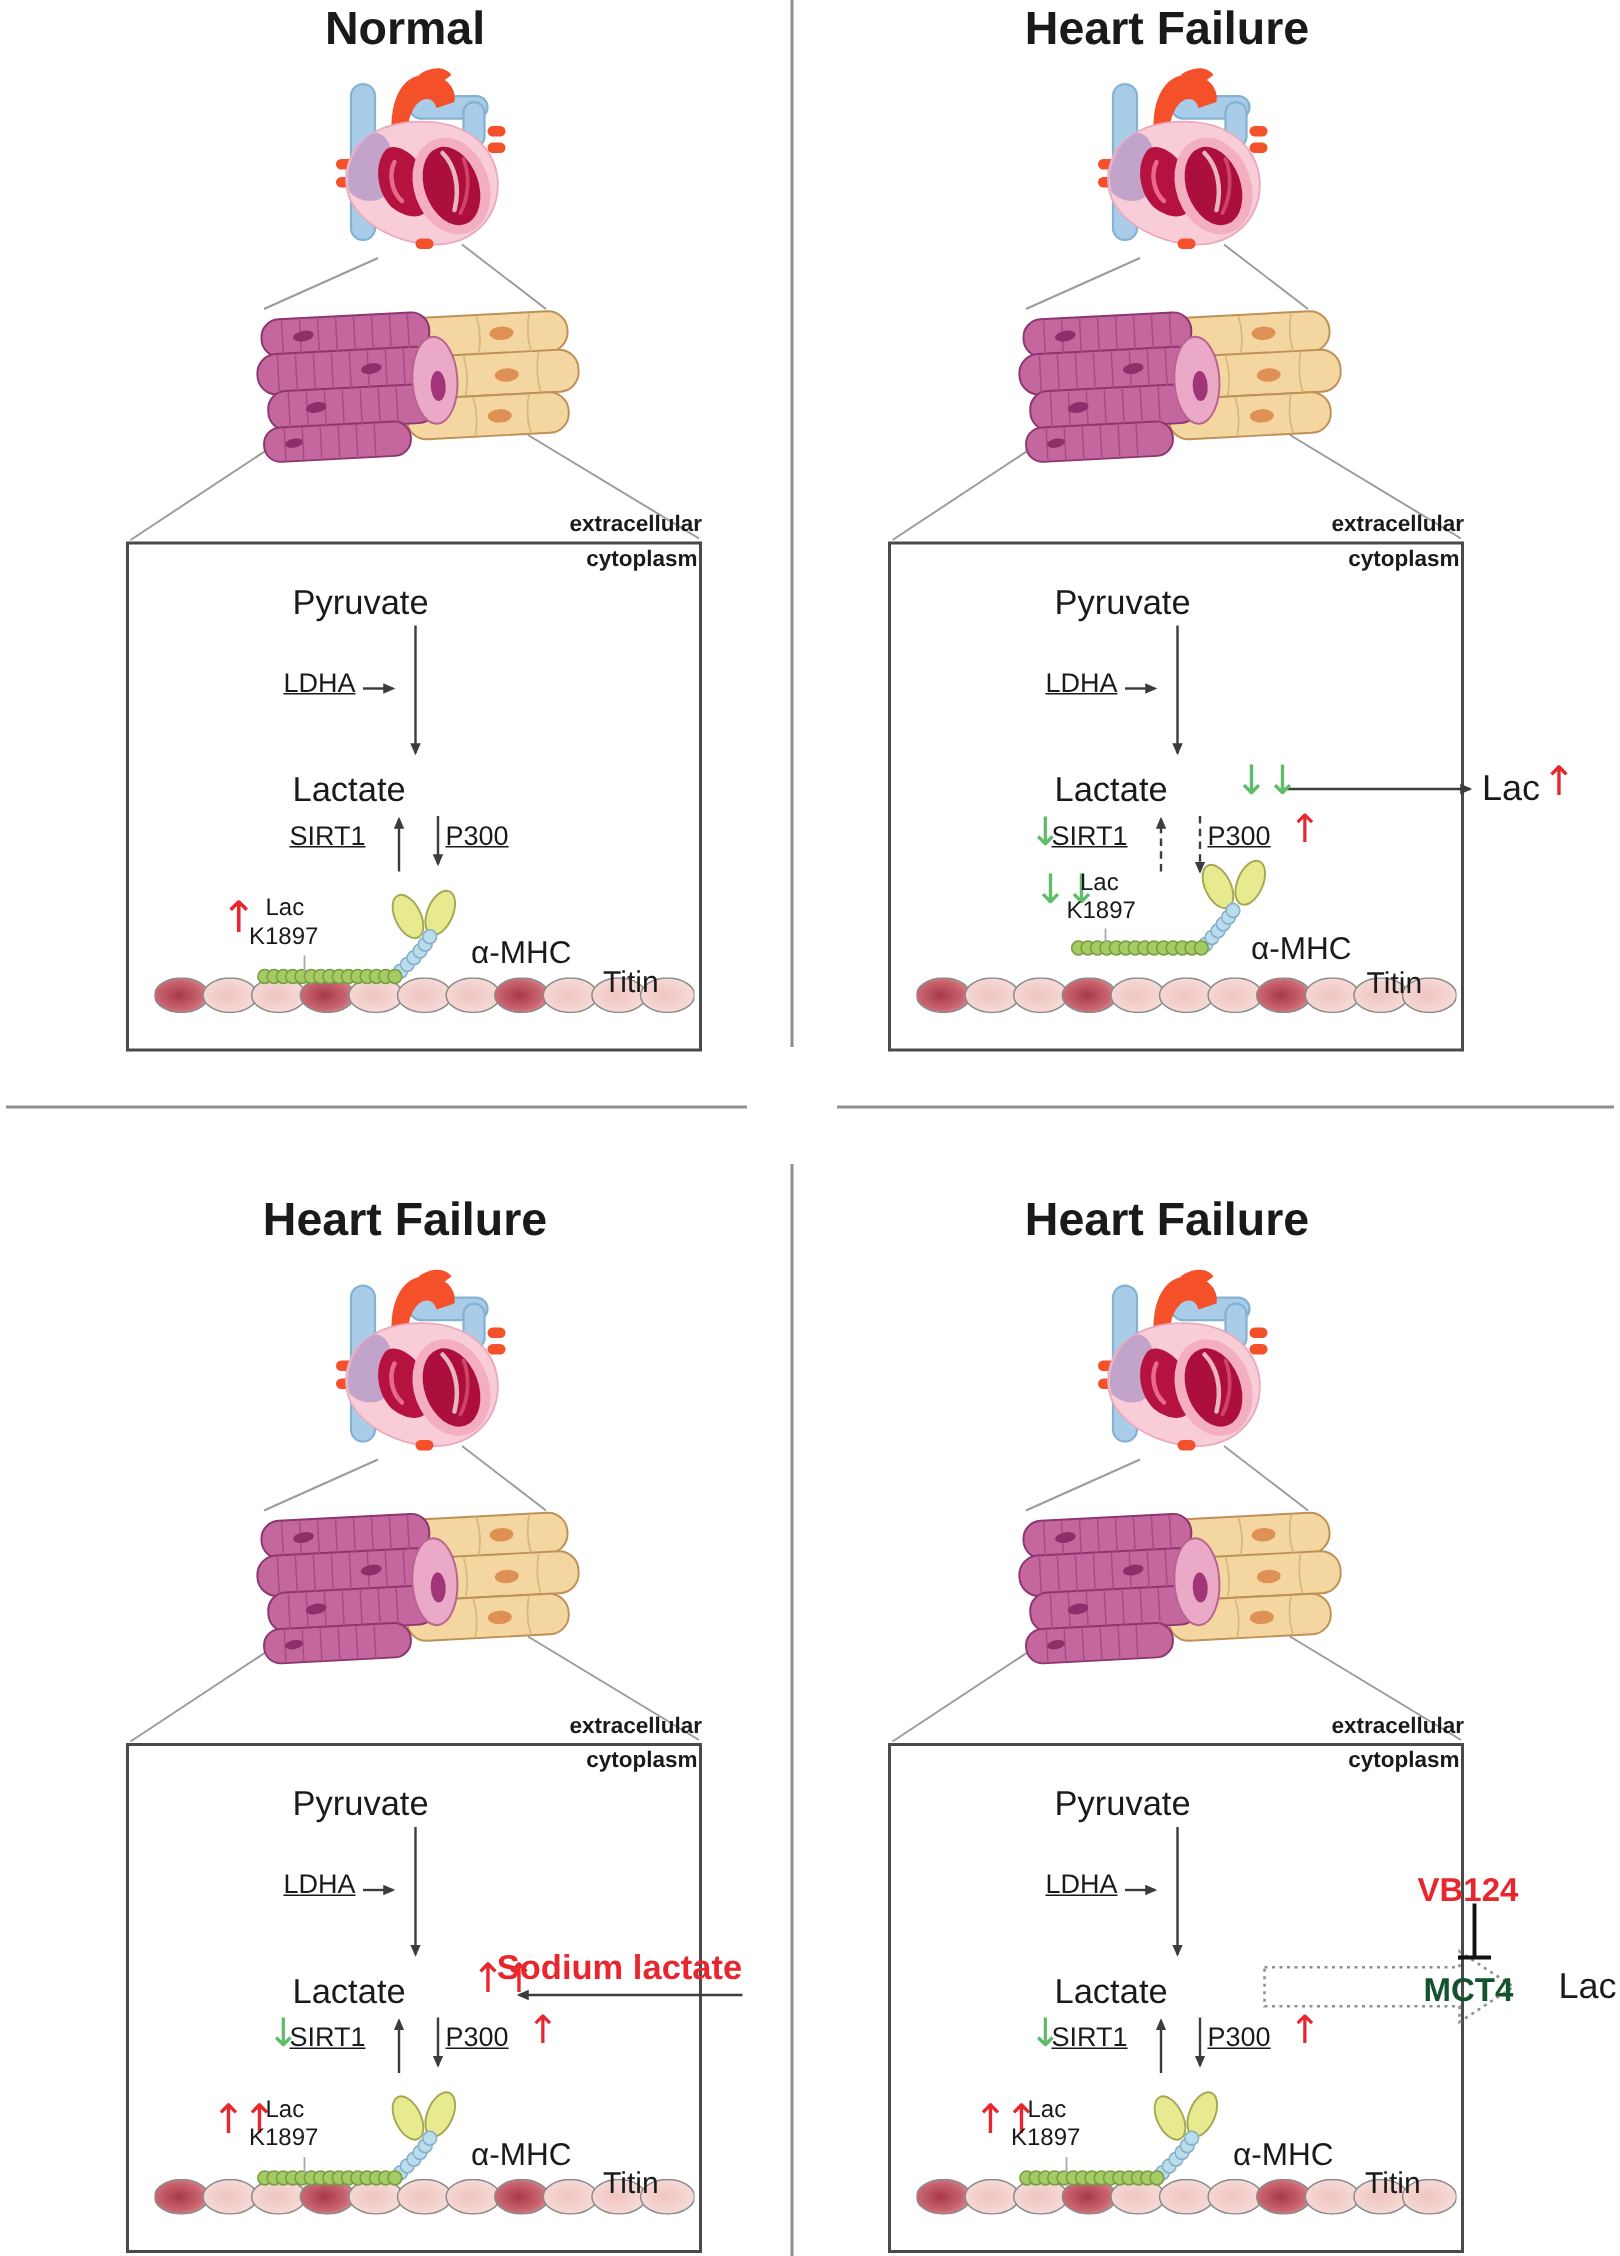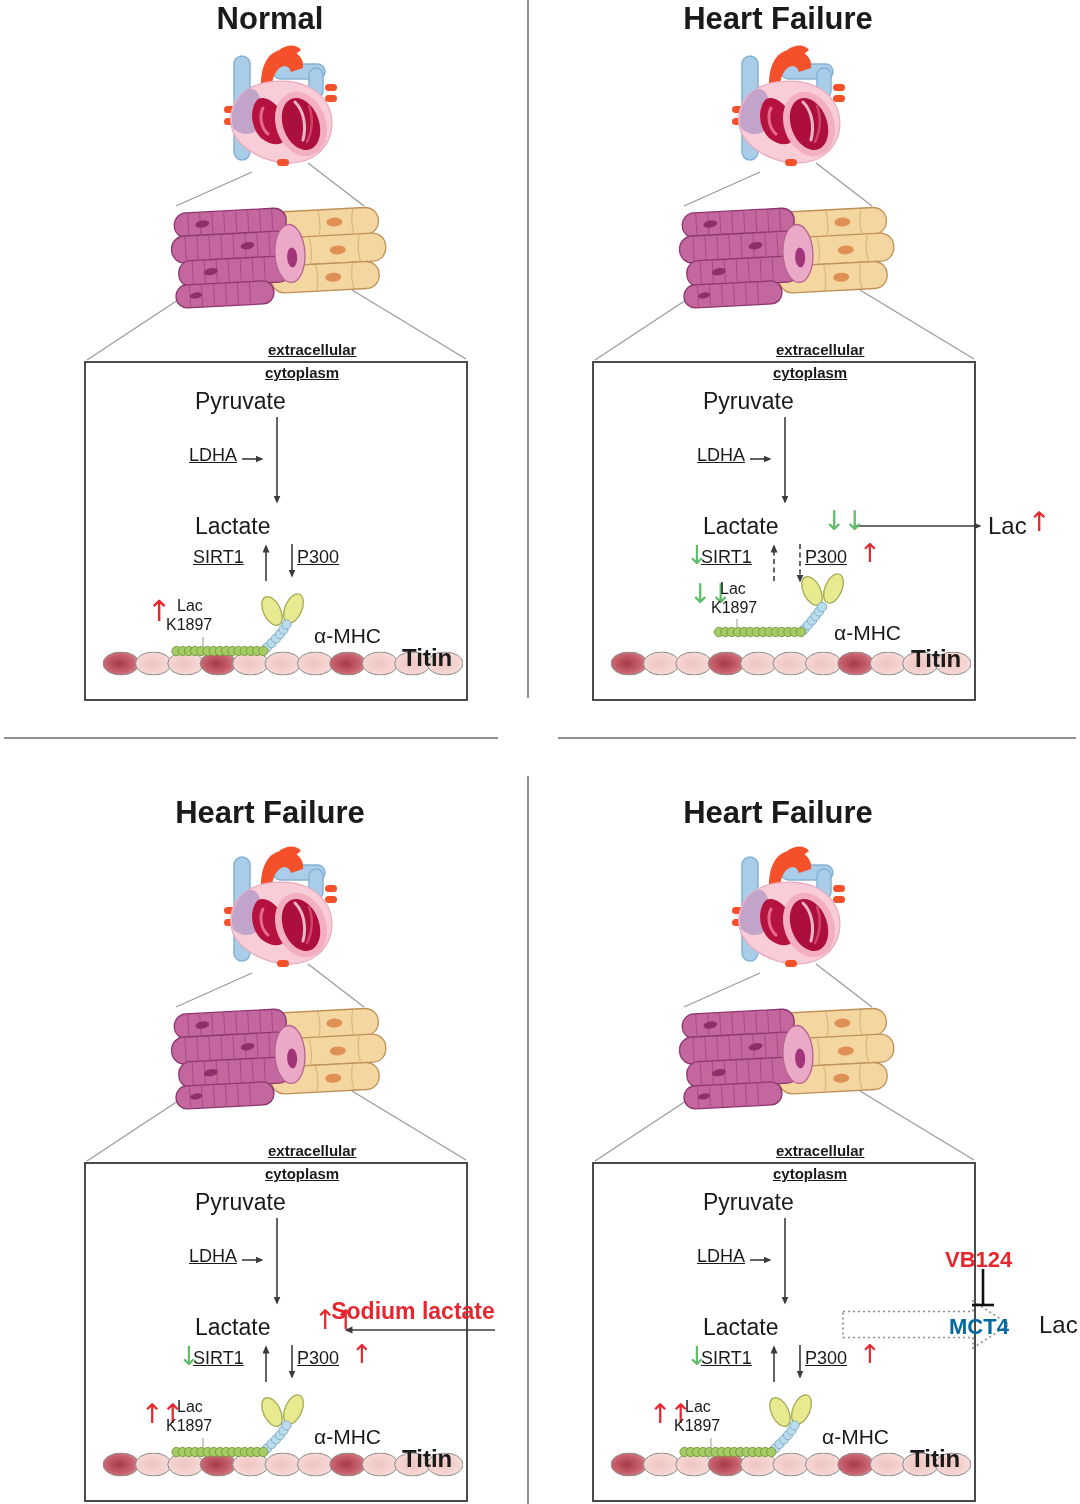--- a/index.html
+++ b/index.html
@@ -6,30 +6,30 @@
   #canvas{position:relative;width:1080px;height:1504px;background:#fff;overflow:hidden;
           font-family:"Liberation Sans",sans-serif;color:#1a1a1a;}
   .panel{position:absolute;width:540px;height:752px;}
   .panel svg.art{position:absolute;left:0;top:0;overflow:visible;}
   .t{position:absolute;white-space:nowrap;}
   .title1,.title2{position:absolute;left:0;width:540px;text-align:center;
           font-size:31px;font-weight:bold;line-height:34px;}
   .title1{top:2px;text-align:center;}
   .two .title1{top:-39px;}
   .two .title2{top:-5px;}
-  .mem{font-size:15px;font-weight:bold;width:200px;text-decoration:underline;}
+  .mem{font-size:15px;font-weight:bold;text-align:right;width:200px;}
   .met{font-size:23px;text-align:left;width:160px;}
   .enz{font-size:18px;text-decoration:underline;}
   .small{font-size:16px;}
   .amhc{font-size:21px;}
-  .titinlbl{font-size:24px;font-weight:bold;}
+  .titinlbl{font-size:20px;font-weight:normal;}
   .glyph{font-size:27px;line-height:27px;letter-spacing:-2px;font-family:"DejaVu Sans",sans-serif;}
   .red{color:#e8262e;}
   .green{color:#5fbd6a;}
-  .blue{color:#0369a1;text-align:right;}
+  .blue{color:#14532d;text-align:right;}
   .sodium{font-size:23px;font-weight:700;text-align:center;width:170px;}
   .vb{font-size:22px;font-weight:bold;}
   .mct{font-size:22px;font-weight:bold;}
   .lacout{font-size:24px;}
   .divider{position:absolute;background:#8f8f8f;}
   
   .pline{stroke:#3c3c3c;stroke-width:1.6;fill:none;}
   .dash{stroke-dasharray:5 3.5;}
   .conn{stroke:#9b9b9b;stroke-width:1.3;}
   .boxr{fill:none;stroke:#4a4a4a;stroke-width:2;}

